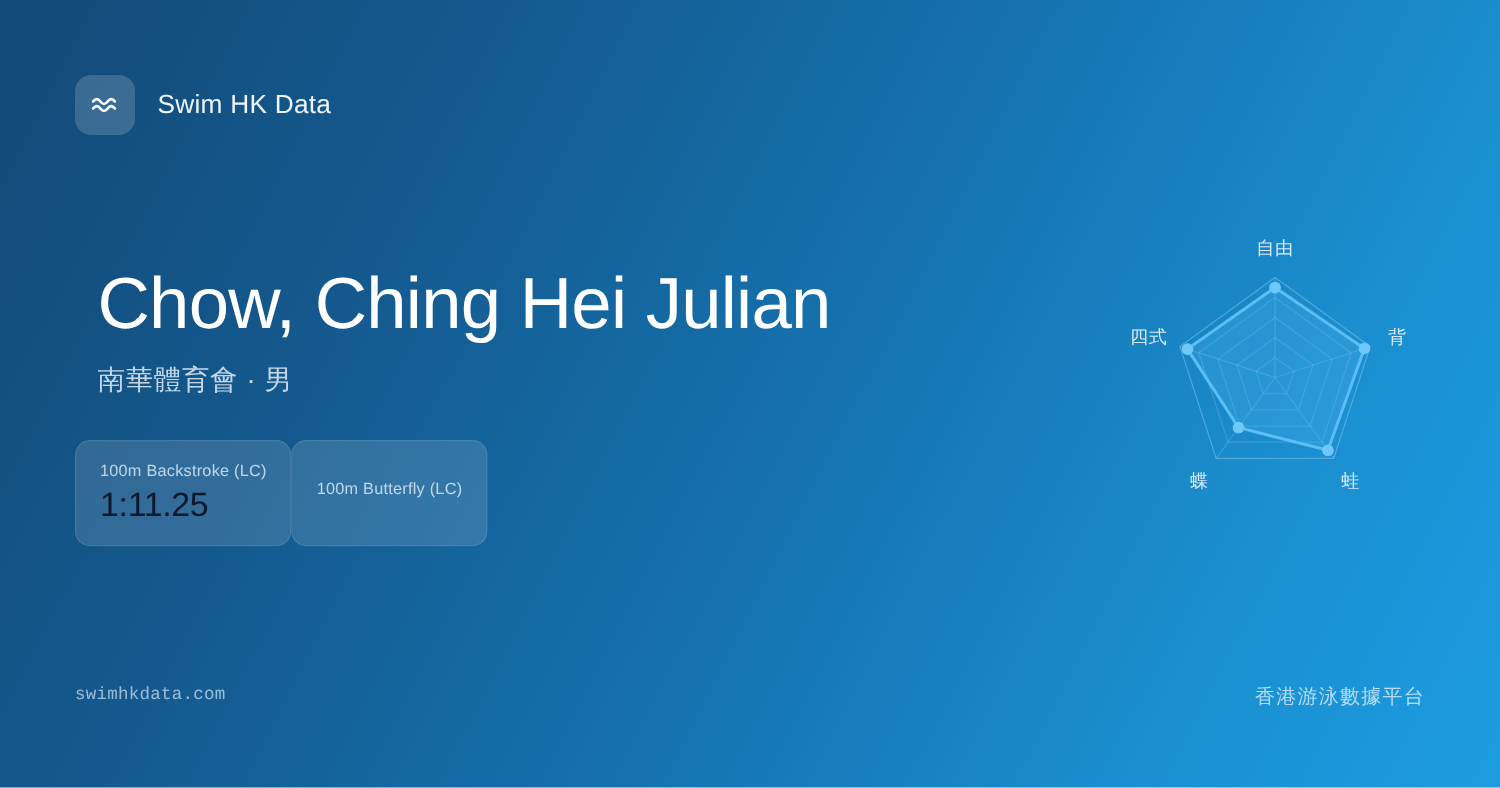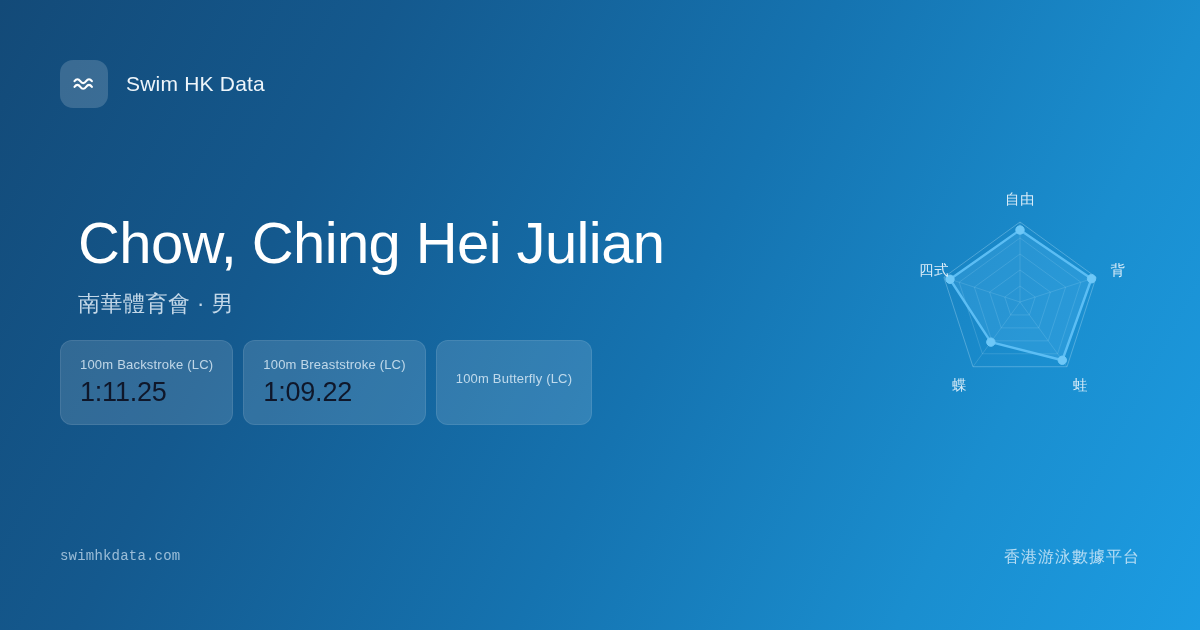--- a/index.html
+++ b/index.html
@@ -27,21 +27,21 @@
   .athlete-name {
     font-size:58px; font-weight:400; letter-spacing:-0.6px;
     line-height:1.08; color:#ffffff; white-space:nowrap;
   }
   .athlete-meta {
     margin-top:14px; font-size:22px; font-weight:400;
     color:rgba(225,238,248,0.86); letter-spacing:.5px;
   }
 
   
-  .stats { position:absolute; left:60px; top:340px; display:flex; gap:10px; }
+  .stats { position:absolute; left:60px; top:352px; display:flex; }
   .stat-card {
     border-radius:12px; padding:16px 19px 18px 19px;
     min-height:78px; display:flex; flex-direction:column; justify-content:center;
     background:rgba(255,255,255,0.13);
     border:1px solid rgba(255,255,255,0.09);
   }
   .stat-label {
     font-size:13px; font-weight:400; color:rgba(226,240,250,0.80);
     letter-spacing:.2px; white-space:nowrap; margin-bottom:7px;
   }
@@ -89,24 +89,20 @@
   <h1 class="athlete-name">Chow, Ching Hei Julian</h1>
   <div class="athlete-meta">南華體育會 · 男</div>
 </div>
 
 <div class="stats">
   <div class="stat-card">
     <span class="stat-label">100m Backstroke  (LC)</span>
     <span class="stat-value">1:11.25</span>
   </div>
   <div class="stat-card">
-    <span class="stat-label">100m Breaststroke  (LC)</span>
-    <span class="stat-value">1:09.22</span>
-  </div>
-  <div class="stat-card">
     <span class="stat-label">100m Butterfly  (LC)</span>
   </div>
 </div>
 
 <div class="radar-wrap">
   <svg class="radar-svg" id="radar-svg" width="300" height="300" viewBox="0 0 300 300">
       <polygon points="150.00,126.00 165.22,137.06 159.40,154.94 140.60,154.94 134.78,137.06" fill="none" stroke="#9fd4f0" stroke-opacity="0.22" stroke-width="1"></polygon>
       <polygon points="150.00,110.00 180.43,132.11 168.81,167.89 131.19,167.89 119.57,132.11" fill="none" stroke="#9fd4f0" stroke-opacity="0.22" stroke-width="1"></polygon>
       <polygon points="150.00,94.00 195.65,127.17 178.21,180.83 121.79,180.83 104.35,127.17" fill="none" stroke="#9fd4f0" stroke-opacity="0.22" stroke-width="1"></polygon>
       <polygon points="150.00,78.00 210.87,122.22 187.62,193.78 112.38,193.78 89.13,122.22" fill="none" stroke="#9fd4f0" stroke-opacity="0.22" stroke-width="1"></polygon>
@@ -121,18 +117,18 @@
       <circle cx="221.52" cy="118.76" r="4.2" fill="#6ec8f8" stroke="#6ec8f8" stroke-width="1"></circle>
       <circle cx="192.32" cy="200.25" r="4.2" fill="#6ec8f8" stroke="#6ec8f8" stroke-width="1"></circle>
       <circle cx="120.85" cy="182.13" r="4.2" fill="#6ec8f8" stroke="#6ec8f8" stroke-width="1"></circle>
       <circle cx="80.00" cy="119.26" r="4.2" fill="#6ec8f8" stroke="#6ec8f8" stroke-width="1"></circle>
     </svg>
 
   <span class="axis-label" id="axlab-0" style="left: 150px; top: 39px; transform: translate(-50%, -50%);">自由</span>
   <span class="axis-label" id="axlab-1" style="left: 247.959px; top: 110.171px; transform: translate(-50%, -50%);">背</span>
   <span class="axis-label" id="axlab-2" style="left: 210.542px; top: 225.329px; transform: translate(-50%, -50%);">蛙</span>
   <span class="axis-label" id="axlab-3" style="left: 89.4581px; top: 225.329px; transform: translate(-50%, -50%);">蝶</span>
-  <span class="axis-label" id="axlab-4" style="left: 64px; top: 110.171px; transform: translate(-50%, -50%);">四式</span>
+  <span class="axis-label" id="axlab-4" style="left: 49px; top: 110.171px; transform: translate(-50%, -50%);">四式</span>
 
 </div>
 
 <div class="footer-left">swimhkdata.com</div>
 <div class="footer-right">香港游泳數據平台</div>
 
 </body></html>

